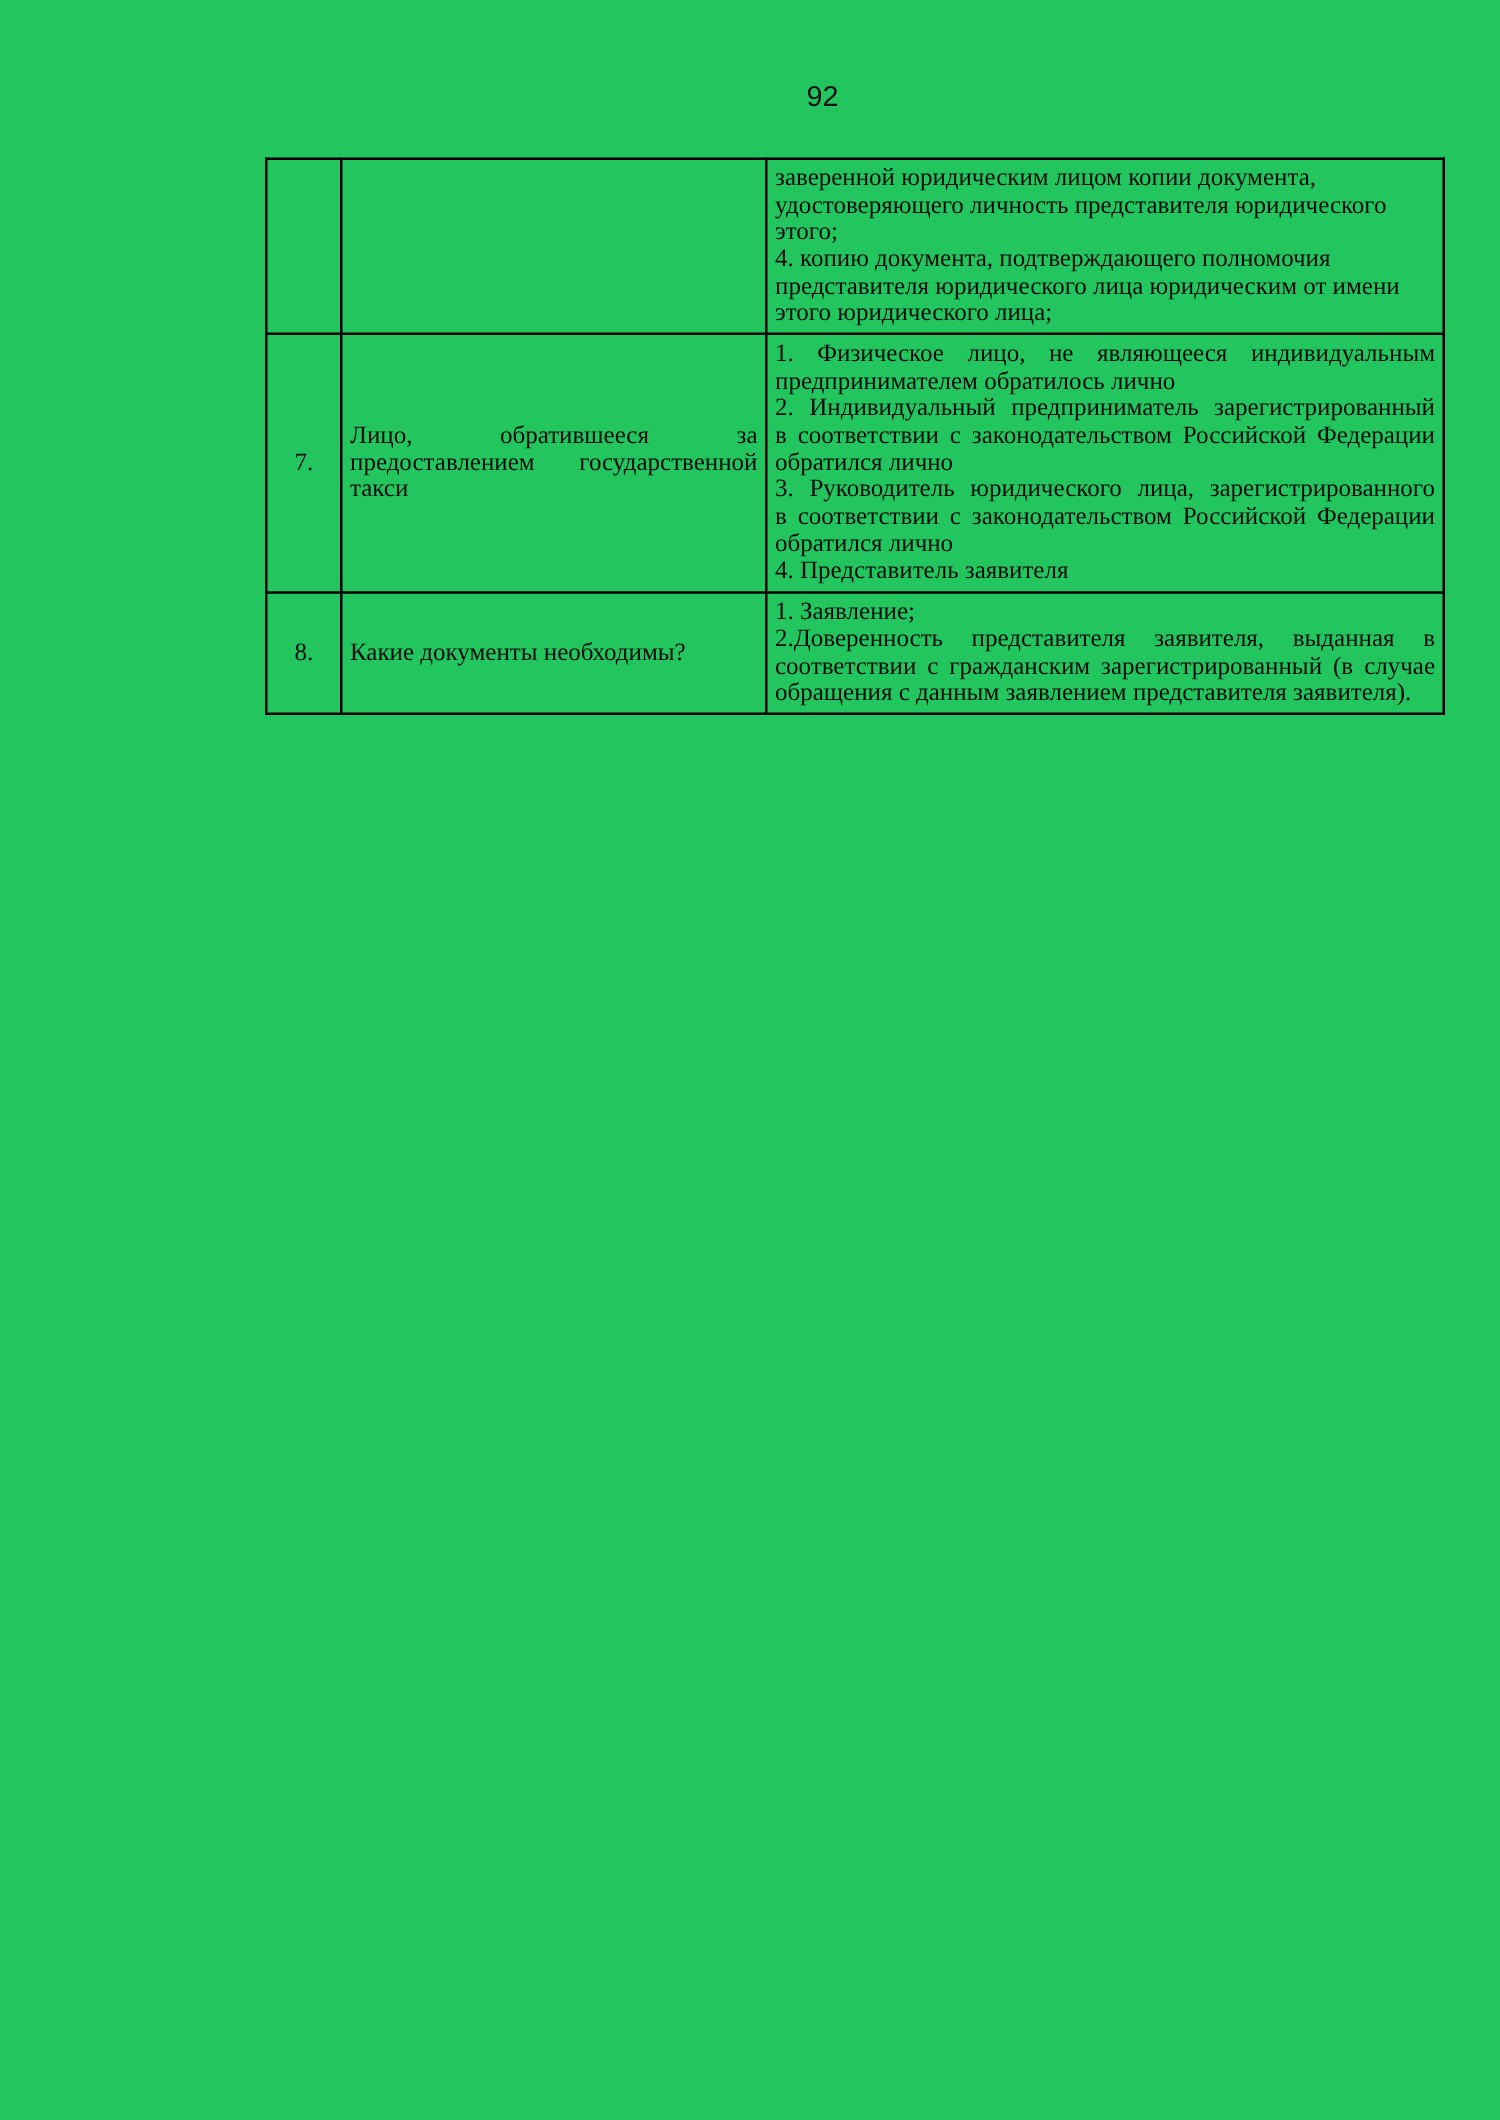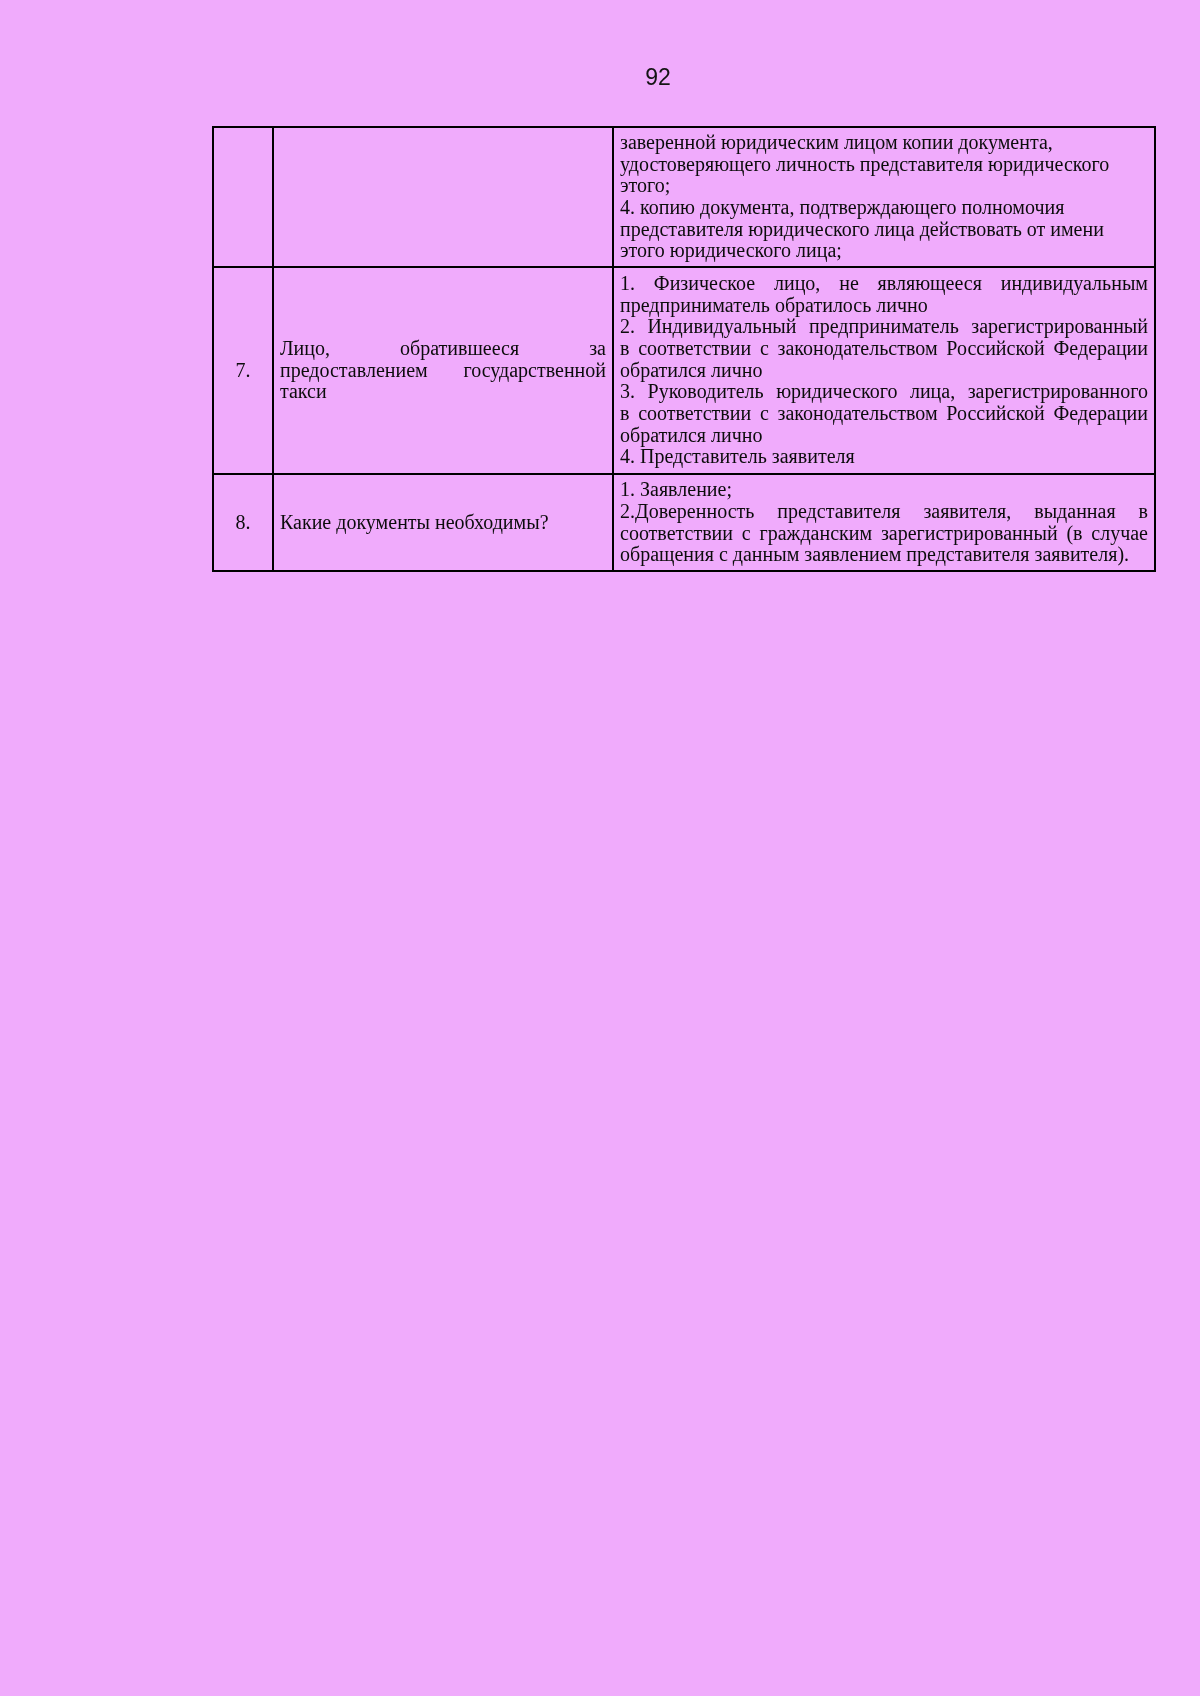--- a/index.html
+++ b/index.html
@@ -4,21 +4,21 @@
 <style>
   html, body {
     margin: 0;
     padding: 0;
     background: #ffffff;
   }
   .page {
     position: relative;
     width: 1200px;
     height: 1696px;
-    background: #f0abfc;
+    background: #22c55e;
     font-family: "Liberation Serif", "DejaVu Serif", serif;
     color: #0c0c0c;
     overflow: hidden;
   }
   .page-number {
     position: absolute;
     top: 64px;
     left: 598px;
     width: 120px;
     text-align: center;
@@ -90,36 +90,36 @@
     </colgroup>
     <tbody>
       <tr class="row-cont">
         <td class="num-cell"></td>
         <td class="question-cell"></td>
         <td class="answer-cell">
             <div class="line">заверенной юридическим лицом копии документа,</div>
             <div class="line">удостоверяющего личность представителя юридического</div>
             <div class="line">этого;</div>
             <div class="line">4. копию документа, подтверждающего полномочия</div>
-            <div class="line">представителя юридического лица действовать от имени</div>
+            <div class="line">представителя юридического лица юридическим от имени</div>
             <div class="line">этого юридического лица;</div>
           </td>
       </tr>
 
 
       <tr class="row-7">
         <td class="num-cell">7.</td>
         <td class="question-cell">
             <div class="line jline">Лицо, обратившееся за</div>
             <div class="line jline">предоставлением государственной</div>
             <div class="line">такси</div>
           </td>
         <td class="answer-cell">
             <div class="line jline">1. Физическое лицо, не являющееся индивидуальным</div>
-            <div class="line">предприниматель обратилось лично</div>
+            <div class="line">предпринимателем обратилось лично</div>
             <div class="line jline">2. Индивидуальный предприниматель зарегистрированный</div>
             <div class="line jline">в соответствии с законодательством Российской Федерации</div>
             <div class="line">обратился лично</div>
             <div class="line jline">3. Руководитель юридического лица, зарегистрированного</div>
             <div class="line jline">в соответствии с законодательством Российской Федерации</div>
             <div class="line">обратился лично</div>
             <div class="line">4. Представитель заявителя</div>
           </td>
       </tr>
 

